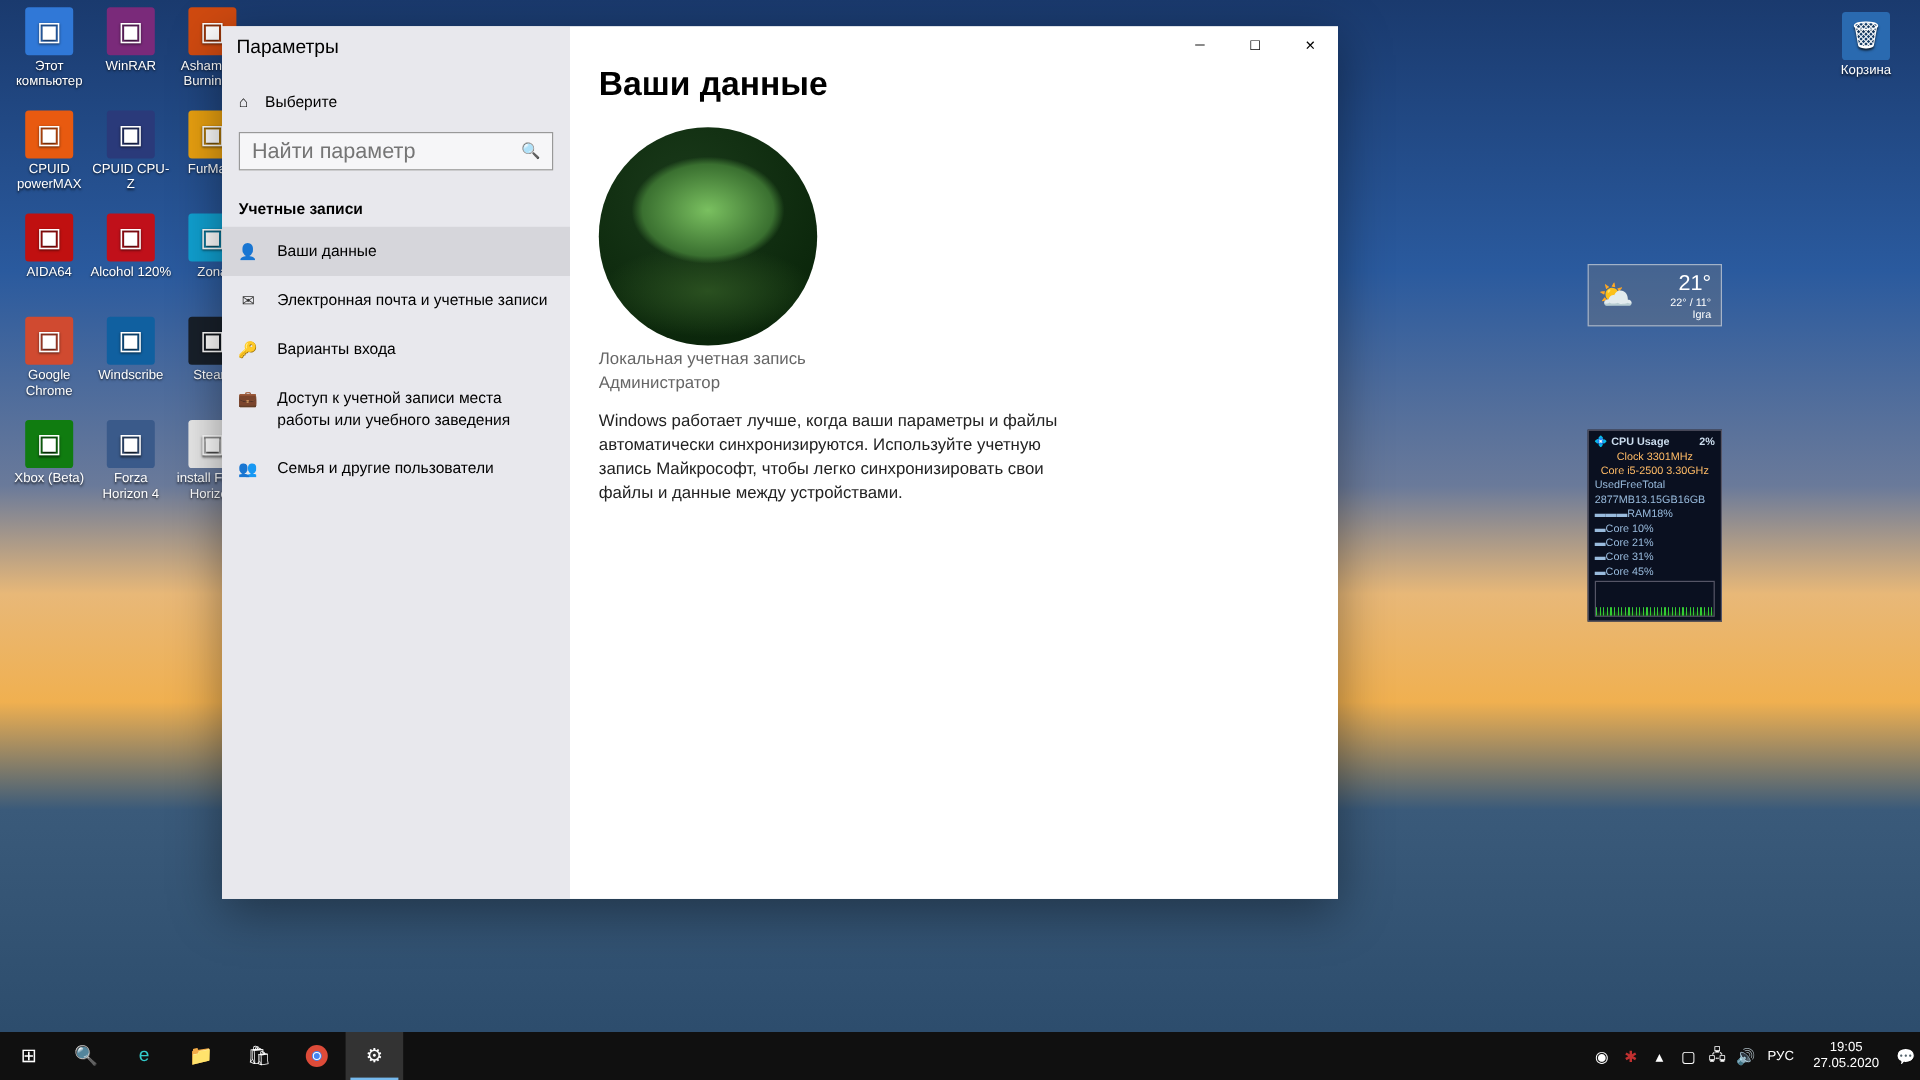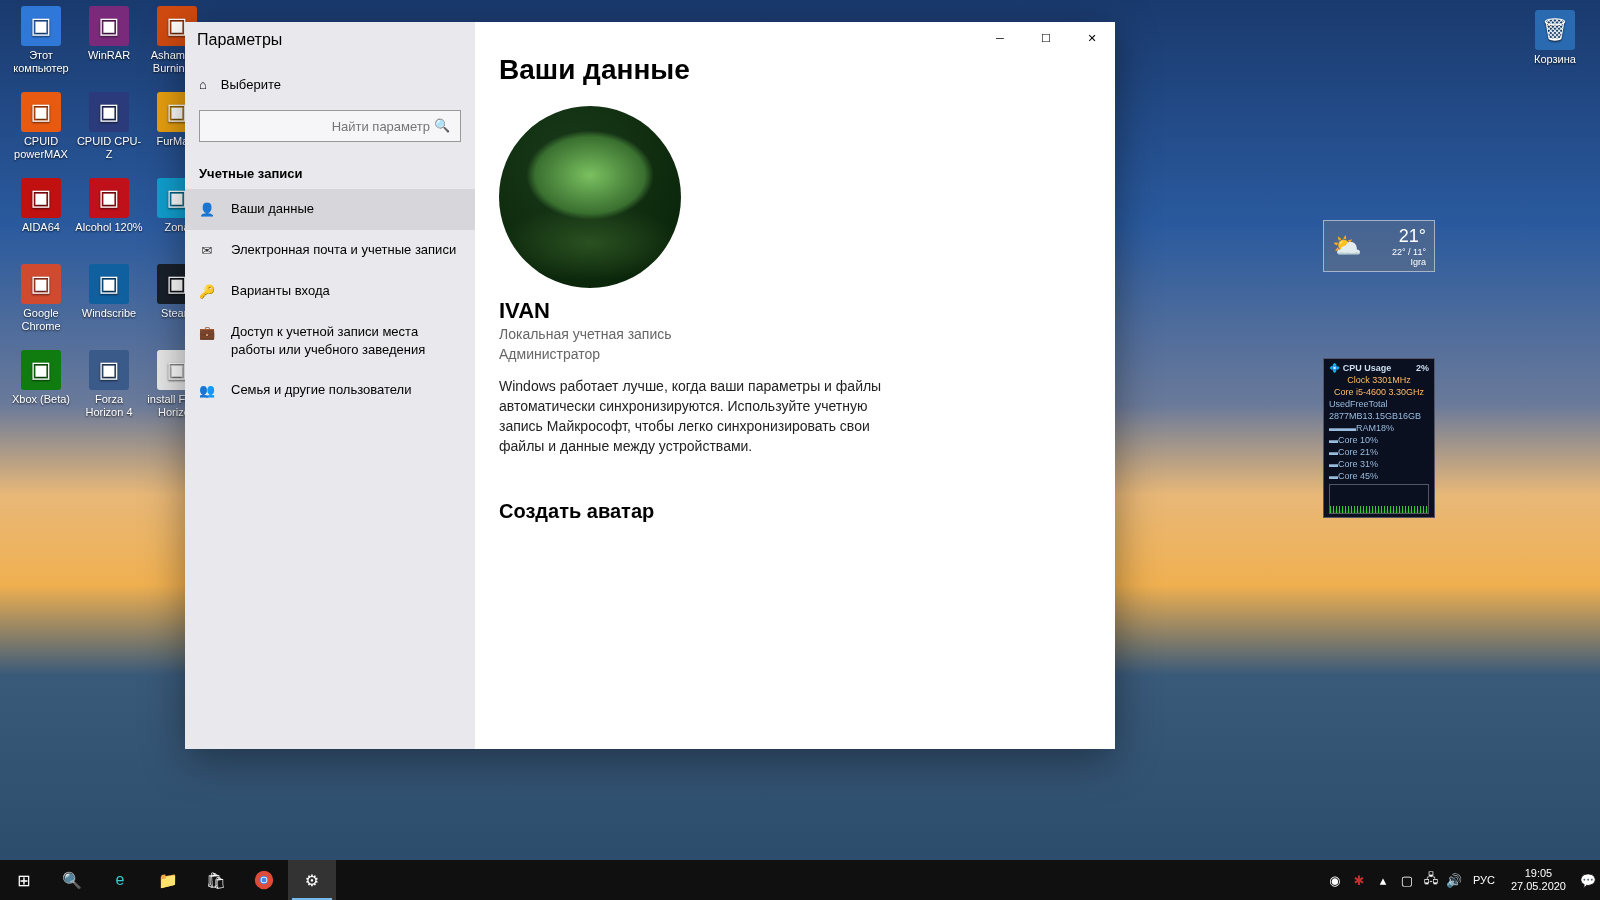--- a/index.html
+++ b/index.html
@@ -11,21 +11,21 @@
 .dicon { position:absolute; width:70px; text-align:center; color:#fff; font-size:11px; text-shadow:0 1px 2px rgba(0,0,0,.8); cursor:default; }
 .dicon .ibox { width:40px; height:40px; margin:0 auto 3px; border-radius:3px; display:flex; align-items:center; justify-content:center; font-size:22px; color:#fff; }
 .dicon span { display:block; line-height:13px; }
 
 
 .win { position:absolute; left:185px; top:22px; width:930px; height:727px; background:#fff; display:flex; box-shadow:0 10px 40px rgba(0,0,0,.4); }
 .wside { width:290px; background:rgba(230,230,235,.92); backdrop-filter:blur(20px); display:flex; flex-direction:column; }
 .wtitle { height:36px; display:flex; align-items:center; padding:0 12px; font-size:16px; color:#000; }
 .home-row { display:flex; align-items:center; height:40px; padding:0 14px; gap:14px; font-size:13px; cursor:default; margin-top:6px; }
 .search-wrap { padding:6px 14px; }
-.search-box { width:100%; height:32px; border:1px solid #999; background:rgba(255,255,255,.6); padding:0 30px 0 10px; font-size:13px; outline:none;text-align:right; }
+.search-box { width:100%; height:32px; border:1px solid #999; background:rgba(255,255,255,.6); padding:0 30px 0 10px; font-size:18px; outline:none; }
 .search-wrap { position:relative; }
 .search-icon { position:absolute; right:24px; top:14px; font-size:13px; color:#666; pointer-events:none; }
 .section-label { padding:18px 14px 8px; font-size:13px; font-weight:600; }
 .navitem { display:flex; align-items:flex-start; gap:16px; padding:11px 14px; font-size:13px; cursor:default; line-height:18px; }
 .navitem.active { background:rgba(0,0,0,.08); }
 .navitem .ni { width:16px; flex-shrink:0; text-align:center; color:#333; margin-top:1px;}
 .wmain { flex:1; background:#fff; position:relative; padding:20px 24px; overflow:auto; }
 .winctrl { position:absolute; right:0; top:0; display:flex; }
 .wbtn { width:46px; height:32px; display:flex; align-items:center; justify-content:center; font-size:11px; color:#000; cursor:default; font-family:Arial; }
 h1.page { font-size:28px; font-weight:600; margin:12px 0 20px; }
@@ -145,21 +145,21 @@
       <div class="tsub">Igra</div>
     </div>
   </div>
 
   <div class="cpuwid">
     <div class="hdr">
         <span>💠 <span>CPU Usage</span></span>
         <span>2%</span>
       </div>
     <div style="text-align:center;color:#fb6">Clock 3301MHz</div>
-    <div style="text-align:center;color:#fb6">Core i5-4600 3.30GHz</div>
+    <div style="text-align:center;color:#fb6">Core i5-2500 3.30GHz</div>
     <div class="row">
         <span>Used</span>
         <span>Free</span>
         <span>Total</span>
       </div>
     <div class="row">
         <span>2877MB</span>
         <span>13.15GB</span>
         <span>16GB</span>
       </div>
@@ -230,25 +230,23 @@
       </div>
   </div>
   <div class="wmain">
     <div class="winctrl">
       <div class="wbtn">─</div>
       <div class="wbtn">☐</div>
       <div class="wbtn close">✕</div>
     </div>
     <h1 class="page">Ваши данные</h1>
     <div class="avatar"></div>
-    <div class="uname">IVAN</div>
     <div class="usub">Локальная учетная запись</div>
     <div class="usub">Администратор</div>
     <div class="infotext">Windows работает лучше, когда ваши параметры и файлы автоматически синхронизируются. Используйте учетную запись Майкрософт, чтобы легко синхронизировать свои файлы и данные между устройствами.</div>
-    <h2 class="sub">Создать аватар</h2>
   </div>
 </div>
 
 <div class="taskbar">
   <div class="tbtn">⊞</div>
   <div class="tbtn">🔍</div>
   <div class="tbtn" style="color:#3cc">e</div>
   <div class="tbtn">📁</div>
   <div class="tbtn">🛍</div>
   <div class="tbtn">

